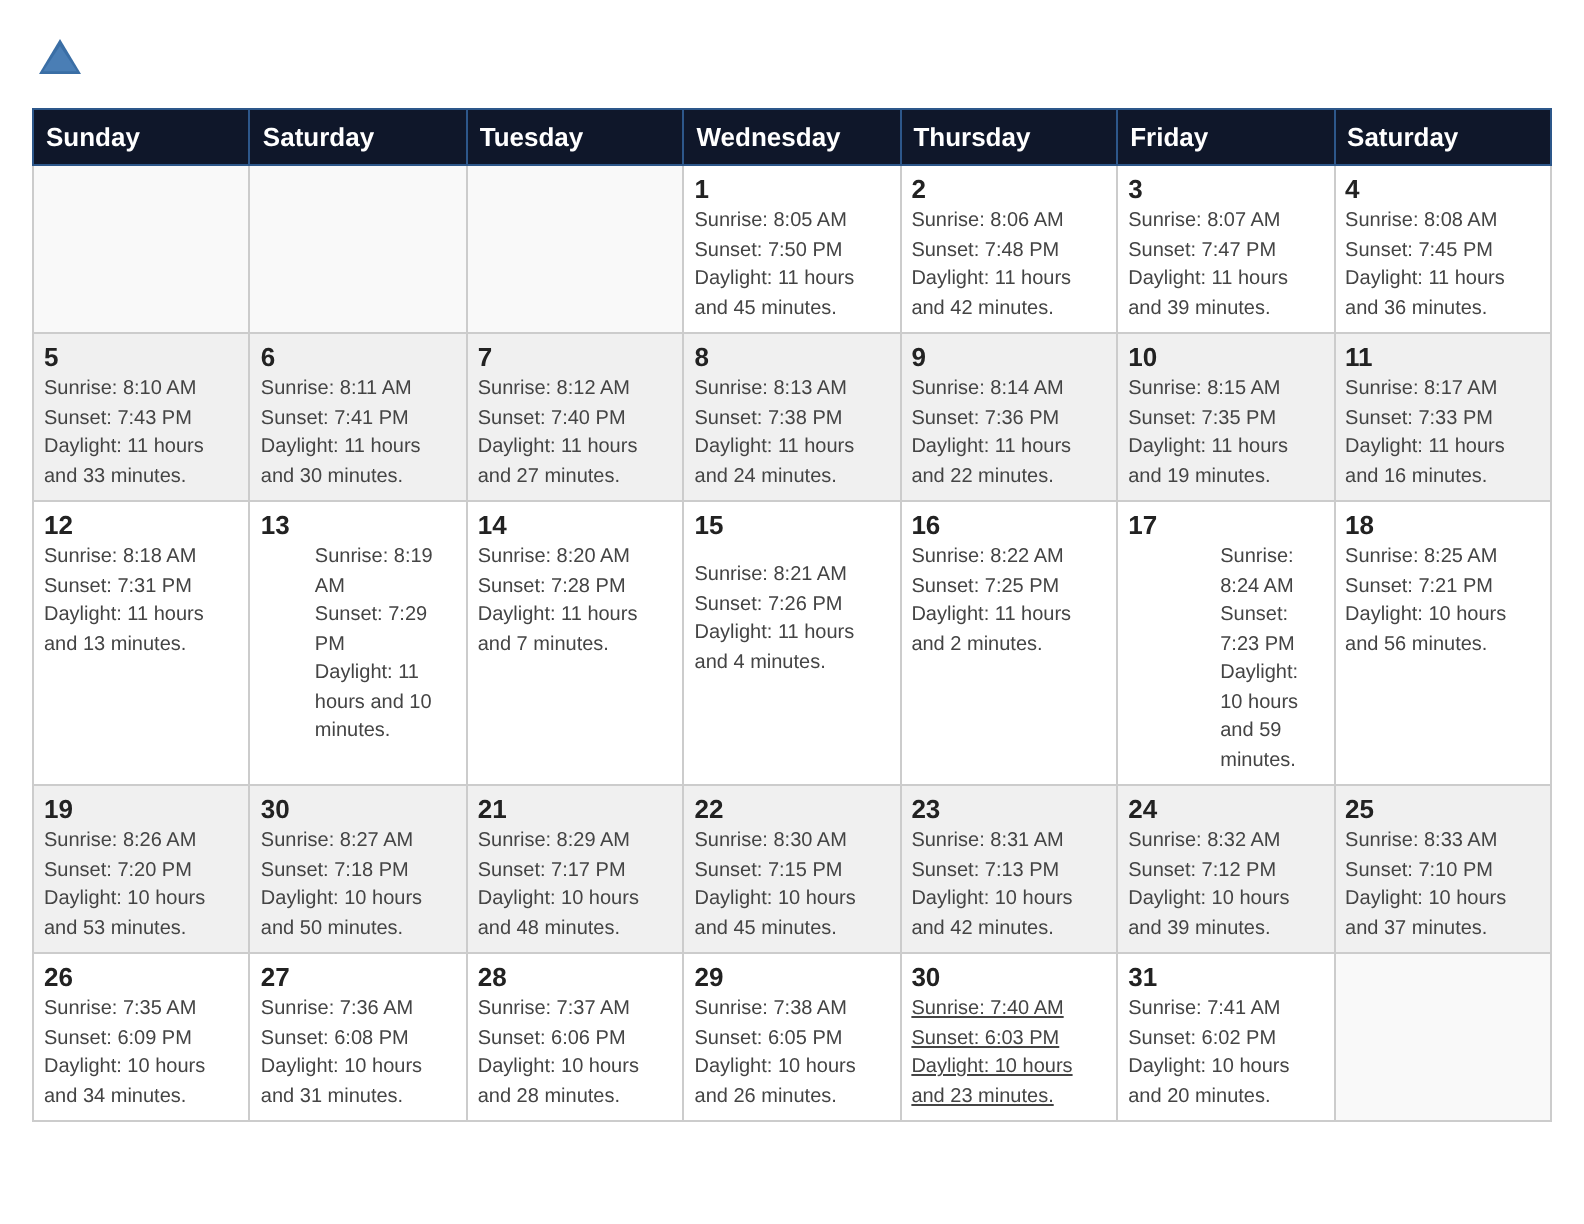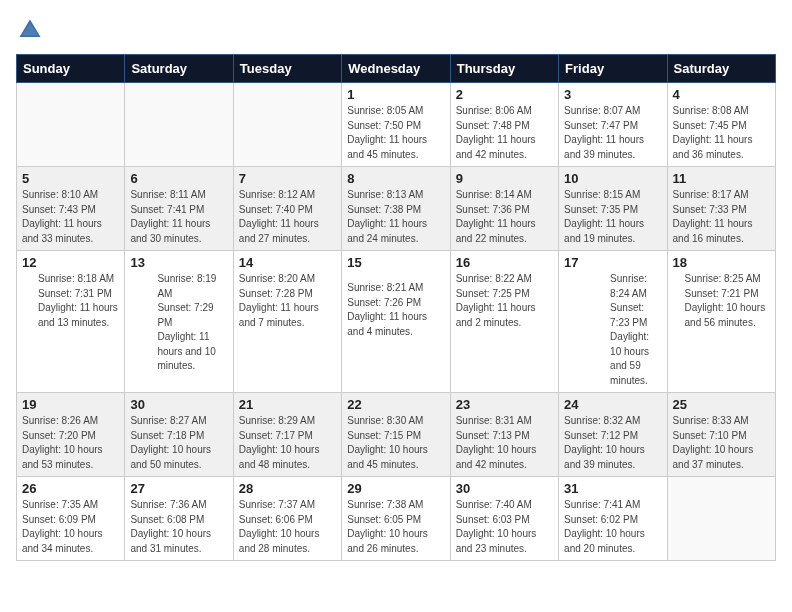--- a/index.html
+++ b/index.html
@@ -197,21 +197,21 @@
         <td>
           <div class="day-num">11</div>
           <div class="day-info" style="white-space: pre-line;">Sunrise: 8:17 AM
 Sunset: 7:33 PM
 Daylight: 11 hours and 16 minutes.</div>
         </td>
       </tr>
       <tr>
         <td>
           <div class="day-num">12</div>
-          <div class="day-info" style="white-space: pre-line; margin-left: 16px;">Sunrise: 8:18 AM
+          <div class="day-info" style="white-space: pre-line;">Sunrise: 8:18 AM
 Sunset: 7:31 PM
 Daylight: 11 hours and 13 minutes.</div>
         </td>
         <td>
           <div class="day-num">13</div>
           <div class="day-info" style="white-space: pre-line; margin-left: 27px;">Sunrise: 8:19 AM
 Sunset: 7:29 PM
 Daylight: 11 hours and 10 minutes.</div>
         </td>
         <td>
@@ -233,21 +233,21 @@
 Daylight: 11 hours and 2 minutes.</div>
         </td>
         <td>
           <div class="day-num">17</div>
           <div class="day-info" style="white-space: pre-line; margin-left: 46px;">Sunrise: 8:24 AM
 Sunset: 7:23 PM
 Daylight: 10 hours and 59 minutes.</div>
         </td>
         <td>
           <div class="day-num">18</div>
-          <div class="day-info" style="white-space: pre-line; margin-left: 12px;">Sunrise: 8:25 AM
+          <div class="day-info" style="white-space: pre-line;">Sunrise: 8:25 AM
 Sunset: 7:21 PM
 Daylight: 10 hours and 56 minutes.</div>
         </td>
       </tr>
       <tr class="row-shaded">
         <td>
           <div class="day-num">19</div>
           <div class="day-info" style="white-space: pre-line;">Sunrise: 8:26 AM
 Sunset: 7:20 PM
 Daylight: 10 hours and 53 minutes.</div>
@@ -309,21 +309,21 @@
 Daylight: 10 hours and 28 minutes.</div>
         </td>
         <td>
           <div class="day-num">29</div>
           <div class="day-info" style="white-space: pre-line;">Sunrise: 7:38 AM
 Sunset: 6:05 PM
 Daylight: 10 hours and 26 minutes.</div>
         </td>
         <td>
           <div class="day-num">30</div>
-          <div class="day-info" style="white-space: pre-line;">Sunrise: 7:40 AM
+          <div class="day-info" style="white-space: pre-line; text-decoration: underline;">Sunrise: 7:40 AM
 Sunset: 6:03 PM
 Daylight: 10 hours and 23 minutes.</div>
         </td>
         <td>
           <div class="day-num">31</div>
           <div class="day-info" style="white-space: pre-line;">Sunrise: 7:41 AM
 Sunset: 6:02 PM
 Daylight: 10 hours and 20 minutes.</div>
         </td>
         <td class="empty"></td>

